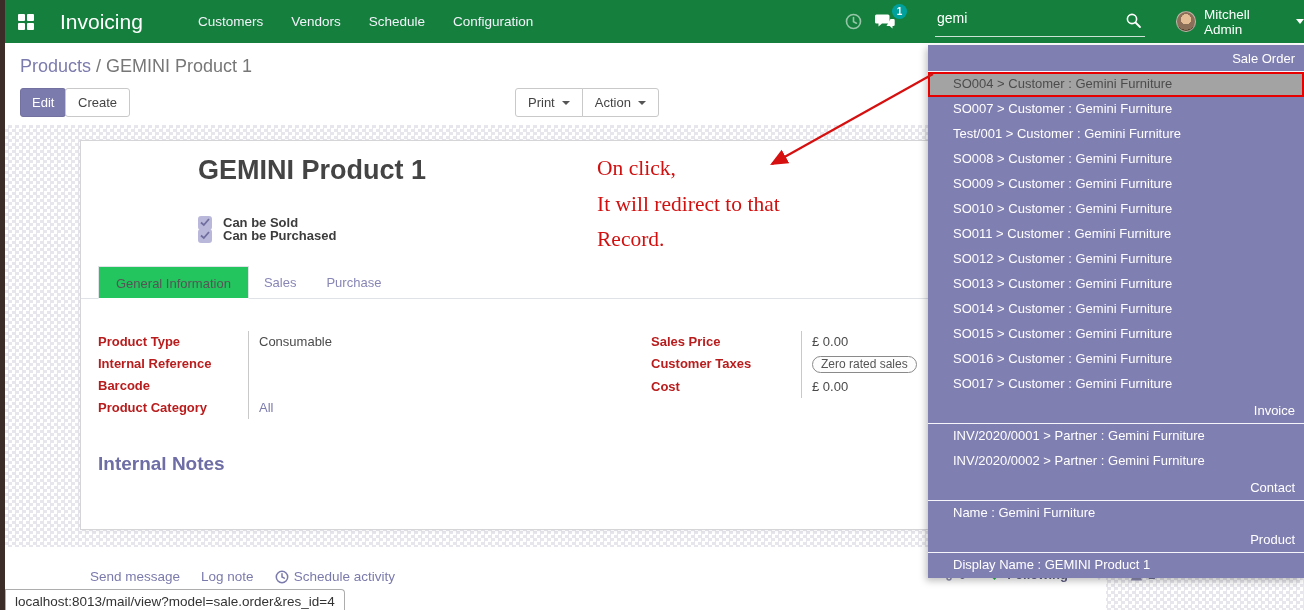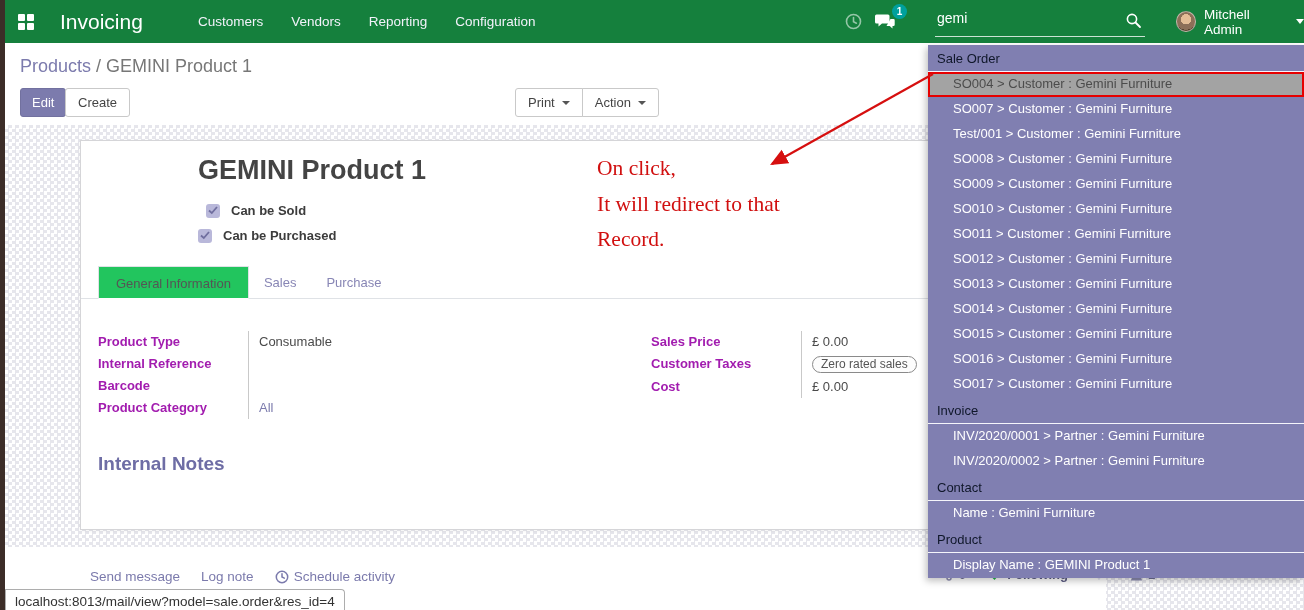--- a/index.html
+++ b/index.html
@@ -48,53 +48,53 @@
 
   
   .content { position:absolute; left:5px; top:125px; width:1299px; height:485px; background-color:#fff;
              background-image: conic-gradient(#e6e6ec 25%, #ffffff 25% 50%, #e6e6ec 50% 75%, #ffffff 75%);
              background-size:7px 7px; }
 
   
   .sheet { position:absolute; left:75px; top:15px; width:1144px; height:390px; background:#fff; border:1px solid #d5d5d8; box-shadow:0 1px 4px rgba(0,0,0,0.06); }
   .sheet-title { position:absolute; left:117px; top:14px; font-size:27px; font-weight:bold; color:#444; }
   .cb-row { position:absolute; left:117px; display:flex; align-items:center; gap:11px; }
-  .cb-row.r1 { top:62px;margin-left:8px; } .cb-row.r2 { top:87px; }
+  .cb-row.r1 { top:74px; } .cb-row.r2 { top:87px; }
   .checkbox { width:14px; height:14px; background:#b9b8da; border-radius:3px; display:flex; align-items:center; justify-content:center; cursor:pointer; }
   .cb-label { font-size:13px; font-weight:bold; color:#3c3c3c; }
 
   .tabbar { position:absolute; left:0; right:0; top:125px; height:33px; border-bottom:1px solid #dfe2e6; padding-left:17px; display:flex; align-items:stretch; }
   .tab { font-size:13px; padding:9px 15px; color:#8886b5; cursor:pointer; }
   .tab.active { background:#22c55e; border:1px solid #dfe2e6; border-bottom:1px solid #fff; margin-bottom:-1px; color:#555; padding:9px 17px; }
 
   .fgroup { position:absolute; top:190px; }
   .fg-left { left:17px; width:400px; }
   .fg-right { left:570px; width:340px; }
   .frow { display:flex; }
-  .flabel { width:150px; font-size:13px; font-weight:bold; color:#a21caf; padding:3px 8px 3px 0; }
+  .flabel { width:150px; font-size:13px; font-weight:bold; color:#b91c1c; padding:3px 8px 3px 0; }
   .fval { flex:1; border-left:1px solid #c9c9c9; padding:3px 0 3px 10px; font-size:13px; color:#4a4a4a; min-height:22px; }
   .fval .link { color:#7c7bad; cursor:pointer; }
   .tax-pill { display:inline-block; border:1px solid #8a8a8a; border-radius:10px; padding:0 8px 1px; font-size:12px; color:#555; background:#fdfdfd; }
   .notes-heading { position:absolute; left:17px; top:312px; font-size:19px; font-weight:bold; color:#6e6da5; }
 
   
   .chatter { position:absolute; left:0; top:422px; width:1101px; height:63px; background:#fff; }
   .chatter-links { position:absolute; left:85px; top:22px; display:flex; align-items:center; gap:21px; }
   .chatter-link { color:#7b7aac; font-size:13.5px; cursor:pointer; display:flex; align-items:center; gap:5px; }
   .chatter-right { position:absolute; left:937px; top:20px; display:flex; align-items:center; gap:24px; }
   .cr-item { display:flex; align-items:center; gap:5px; font-size:13px; color:#6f6f96; font-weight:bold; cursor:pointer; }
   .cr-follow { color:#5f5f85; }
 
   
   .status-tooltip { position:absolute; left:5px; top:589px; background:#fff; border:1px solid #adadad; border-bottom:none;
                     border-radius:0 4px 0 0; padding:4px 9px 7px; font-size:13.5px; color:#333; z-index:70; white-space:nowrap; }
 
   
   .search-dropdown { position:absolute; left:928px; top:45px; width:376px; background:#807fb1; z-index:50; box-shadow:-2px 3px 7px rgba(0,0,0,0.25); }
-  .sd-header { font-size:13px; color:#0f172a; padding:6px 9px 4px; border-bottom:1px solid #f5f5fb; line-height:16px; cursor:default; }
+  .sd-header { font-size:13px; color:#ffffff; padding:6px 9px 4px; border-bottom:1px solid #f5f5fb; line-height:16px; cursor:default;text-align:right; }
   .sd-item { font-size:13px; color:#fff; padding:4px 9px 5px 25px; line-height:16px; cursor:pointer; }
   .sd-item.highlighted { background:#a3a3a3; color:#4c4c4c; border:2px solid #e60000; padding:2px 9px 3px 23px; }
 
   
   .annotation { position:absolute; left:597px; top:151px; z-index:45; font-family:"Liberation Serif", serif;
                 font-size:21.5px; color:#d11010; line-height:35.5px; }
   .arrow-svg { position:absolute; left:755px; top:60px; width:190px; height:115px; z-index:80; pointer-events:none; }
 
   svg { display:block; }
 </style>
@@ -108,21 +108,21 @@
       <div class="apps-icon">
           <i></i>
           <i></i>
           <i></i>
           <i></i>
         </div>
       <div class="app-title">Invoicing</div>
       <nav class="nav-menu">
         <span class="nav-item">Customers</span>
         <span class="nav-item">Vendors</span>
-        <span class="nav-item">Reporting</span>
+        <span class="nav-item">Schedule</span>
         <span class="nav-item">Configuration</span>
       </nav>
     </div>
 
     <span class="sys-clock icon-btn">
       <svg width="17" height="17" viewBox="0 0 17 17">
           <circle cx="8.5" cy="8.5" r="7" fill="none" stroke="rgba(255,255,255,0.55)" stroke-width="1.6"></circle>
           <path d="M8.5 4.5 V 8.8 L 11.4 10.2" fill="none" stroke="rgba(255,255,255,0.55)" stroke-width="1.6" stroke-linecap="round"></path>
         </svg>
     </span>

